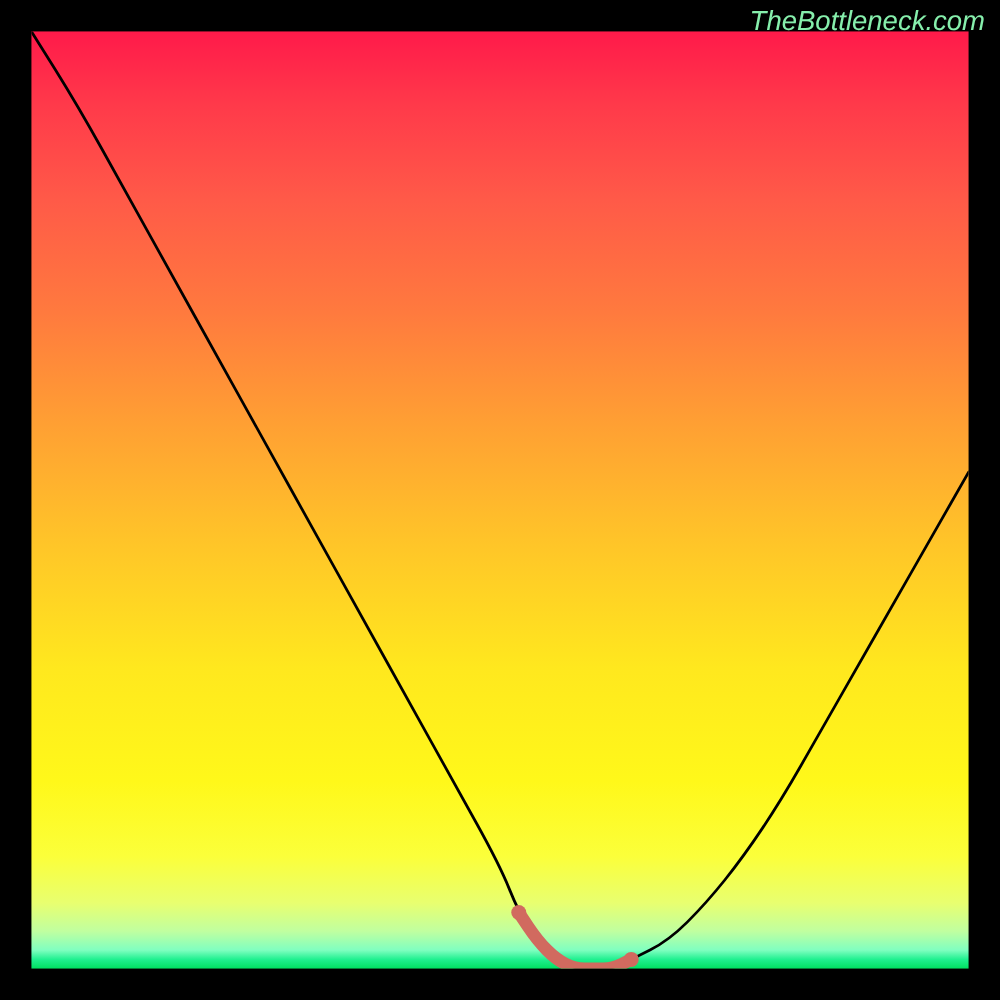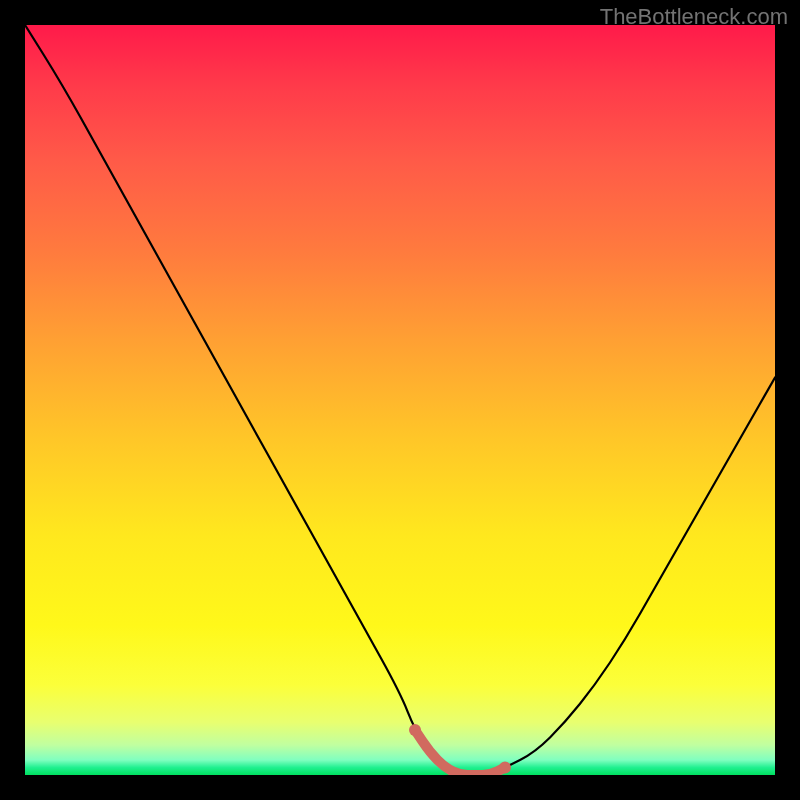--- a/index.html
+++ b/index.html
@@ -8,24 +8,25 @@
     width: 800px;
     height: 800px;
     background: #000;
     position: relative;
     font-family: Arial, Helvetica, sans-serif;
   }
   .watermark {
     position: absolute;
     top: 4px;
     right: 12px;
-    color: #737373;
+    color: #86efac;
     font-size: 22px;
     font-weight: 400;
     z-index: 10;
+    font-style: italic;
   }
   .plot-area {
     position: absolute;
     left: 25px;
     top: 25px;
     width: 750px;
     height: 750px;
     overflow: hidden;
   }
   .gradient {

